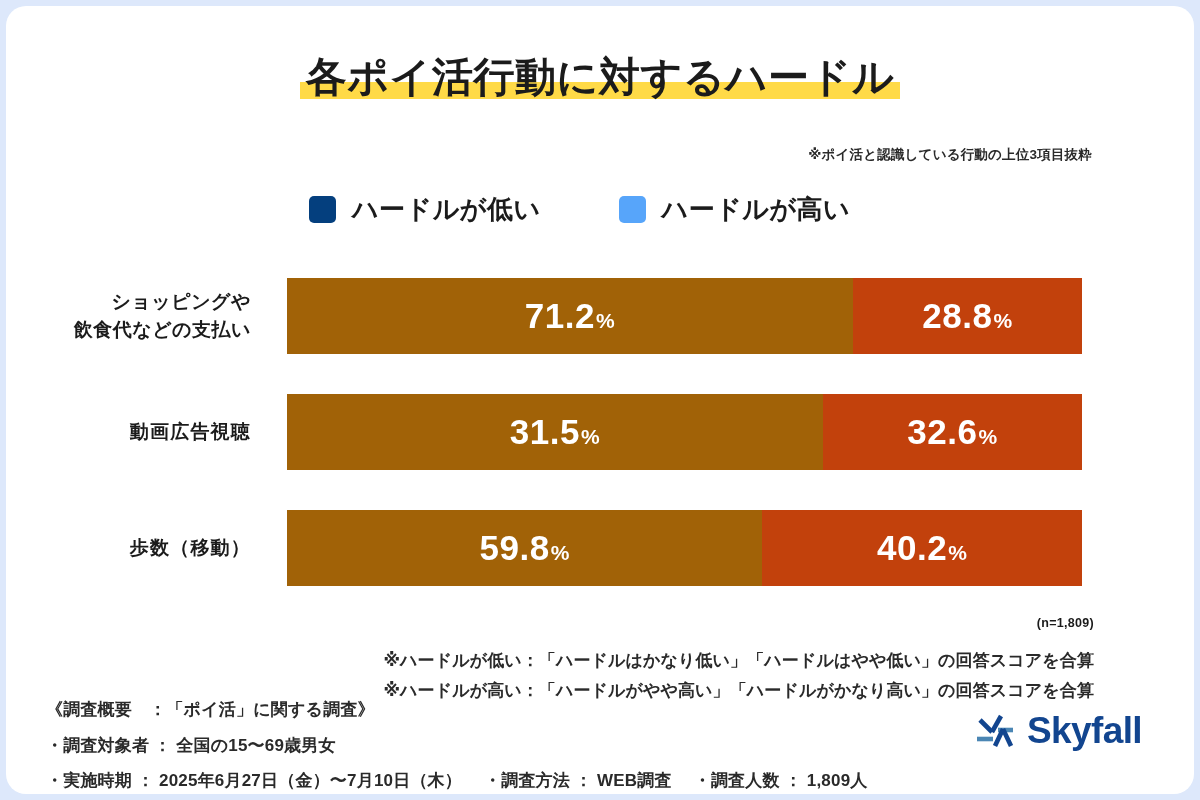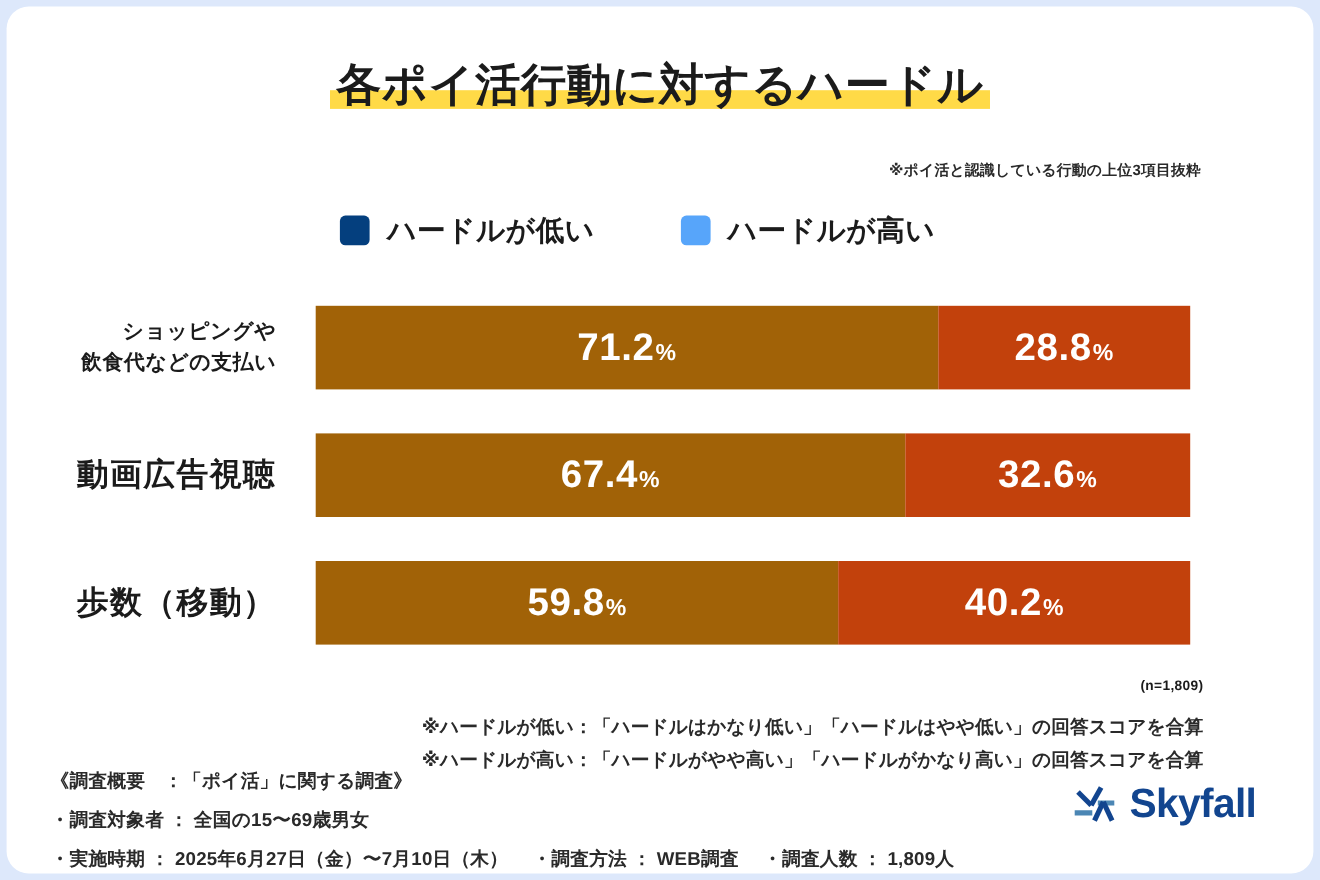--- a/index.html
+++ b/index.html
@@ -121,21 +121,21 @@
     top: 50%;
     transform: translateY(-50%);
     text-align: right;
     font-size: 19px;
     font-weight: bold;
     color: #1b1b1b;
     line-height: 1.45;
     letter-spacing: 0.5px;
   }
   .row-label.big {
-    font-size: 29px;
+    font-size: 19px;
     letter-spacing: 1.2px;
   }
   .bar-track {
     position: absolute;
     left: 281px;
     width: 795px;
     top: 0;
     height: 76px;
     display: flex;
   }
@@ -264,21 +264,21 @@
         </div>
       </div>
 
       <div class="row">
         <div class="row-label big">
           <div>動画広告視聴</div>
         </div>
         <div class="bar-track">
           <div class="seg seg-low" style="width:67.4%">
             <span class="seg-value">
-              <span>67.4</span>
+              <span>31.5</span>
                 <span class="seg-pct">%</span>
             </span>
           </div>
           <div class="seg seg-high" style="width:32.6%">
             <span class="seg-value">
               <span>32.6</span>
                 <span class="seg-pct">%</span>
             </span>
           </div>
         </div>

